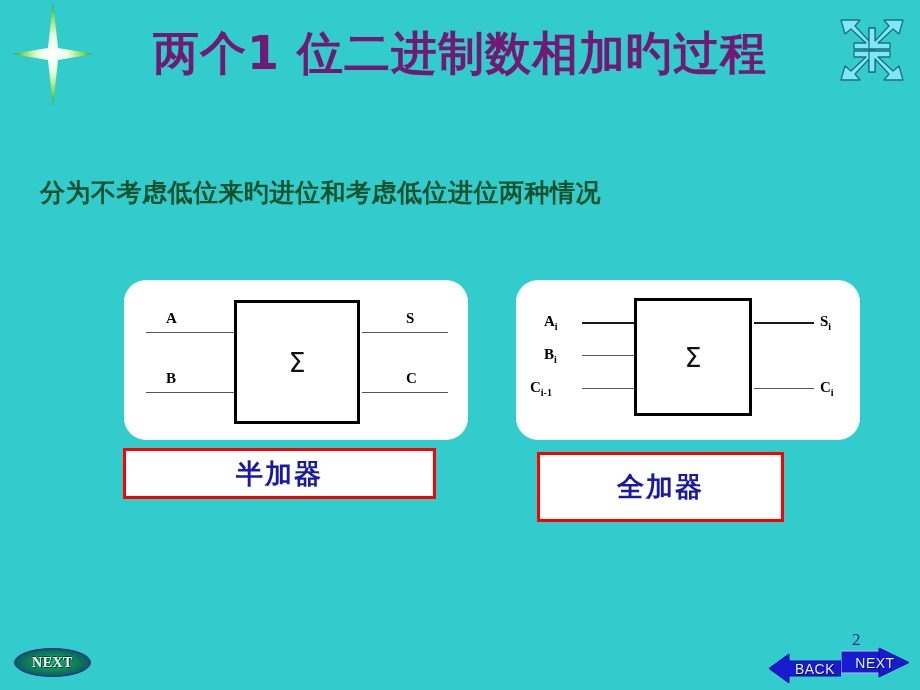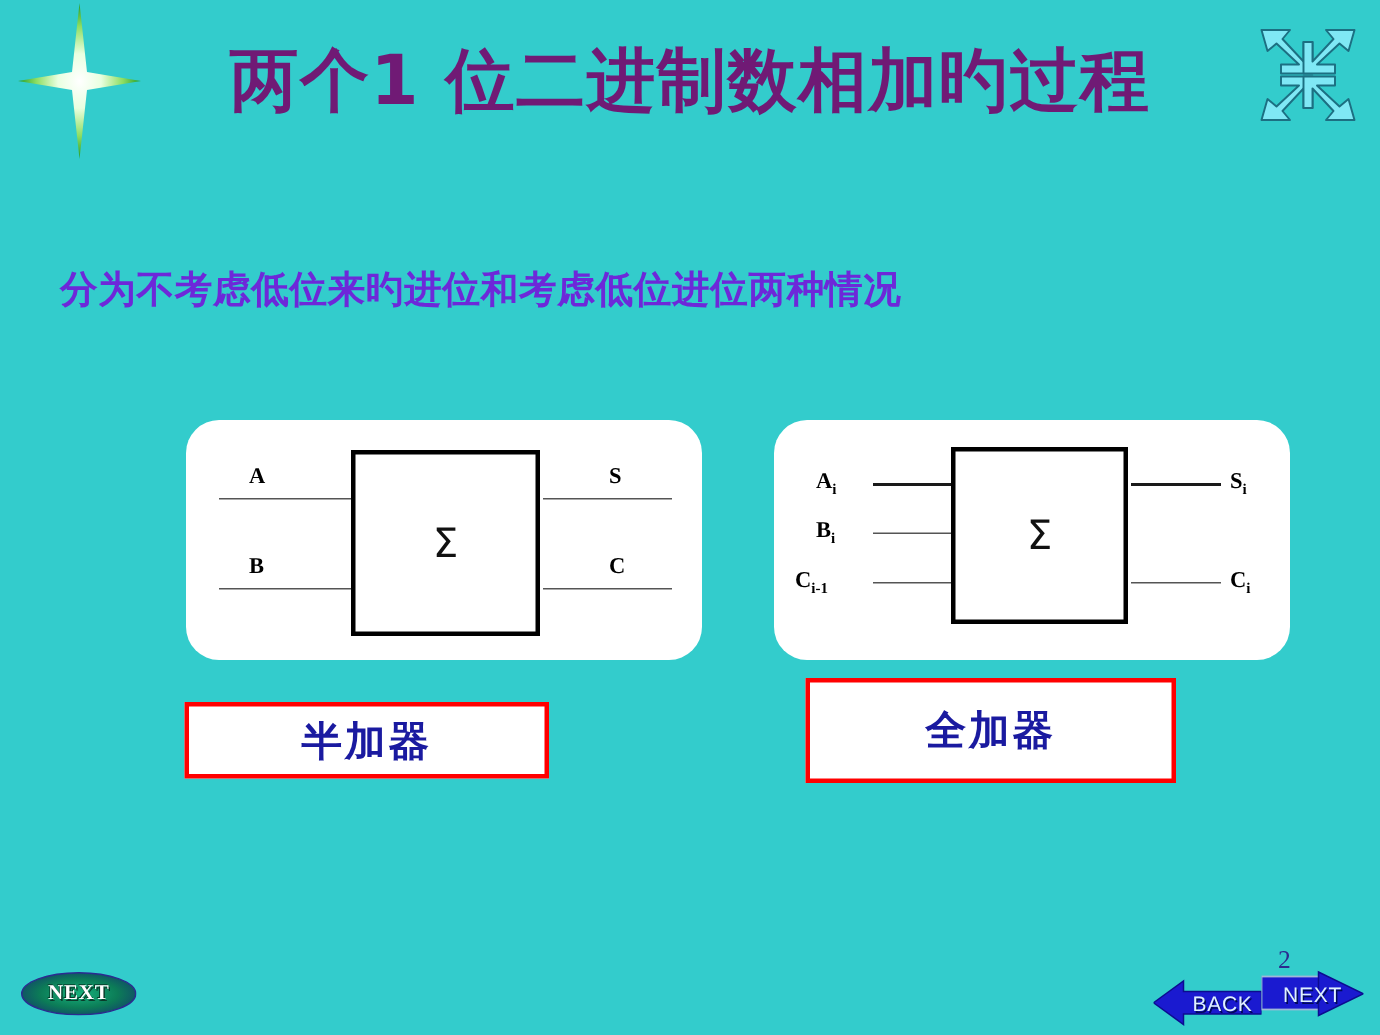--- a/index.html
+++ b/index.html
@@ -55,21 +55,21 @@
     font-family: "DejaVu Sans", "Liberation Sans", sans-serif;
     letter-spacing: 1px;
     white-space: nowrap;
   }
 
   
   .subtitle {
     position: absolute;
     left: 40px;
     top: 176px;
-    color: #6d28d9;
+    color: #14532d;
     font-size: 25px;
     font-weight: bold;
     font-family: "DejaVu Sans", "Liberation Sans", sans-serif;
     letter-spacing: 0.5px;
     white-space: nowrap;
   }
 
   
   .panel {
     position: absolute;
@@ -124,21 +124,21 @@
     box-sizing: border-box;
     display: flex;
     align-items: center;
     justify-content: center;
     color: #1a1aa0;
     font-size: 27px;
     font-weight: bold;
     font-family: "DejaVu Sans", "Liberation Sans", sans-serif;
     letter-spacing: 2px;
   }
-  .caption-left  { left: 123px; top: 468px; width: 243px; height: 51px; }
+  .caption-left  { left: 123px; top: 448px; width: 313px; height: 51px; }
   .caption-right { left: 537px; top: 452px; width: 247px; height: 70px; }
 
   
   .home-btn {
     position: absolute;
     left: 14px;
     top: 648px;
     width: 77px;
     height: 29px;
   }

